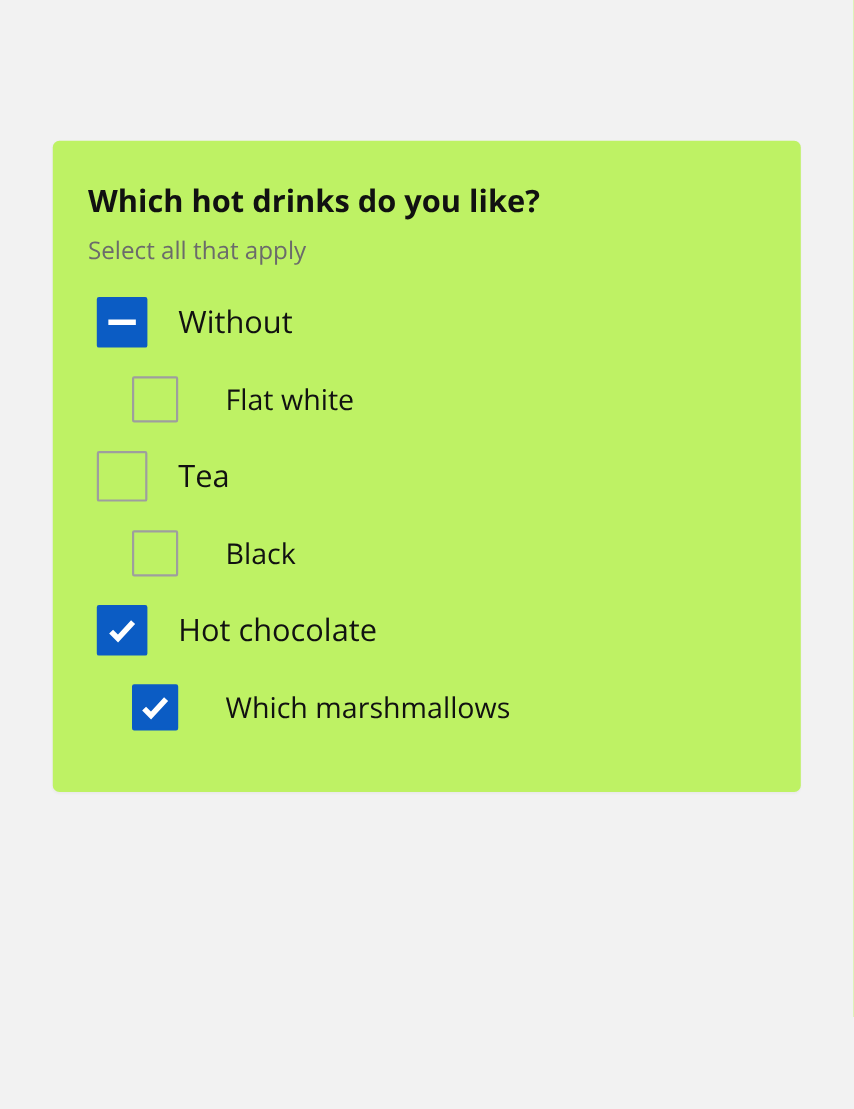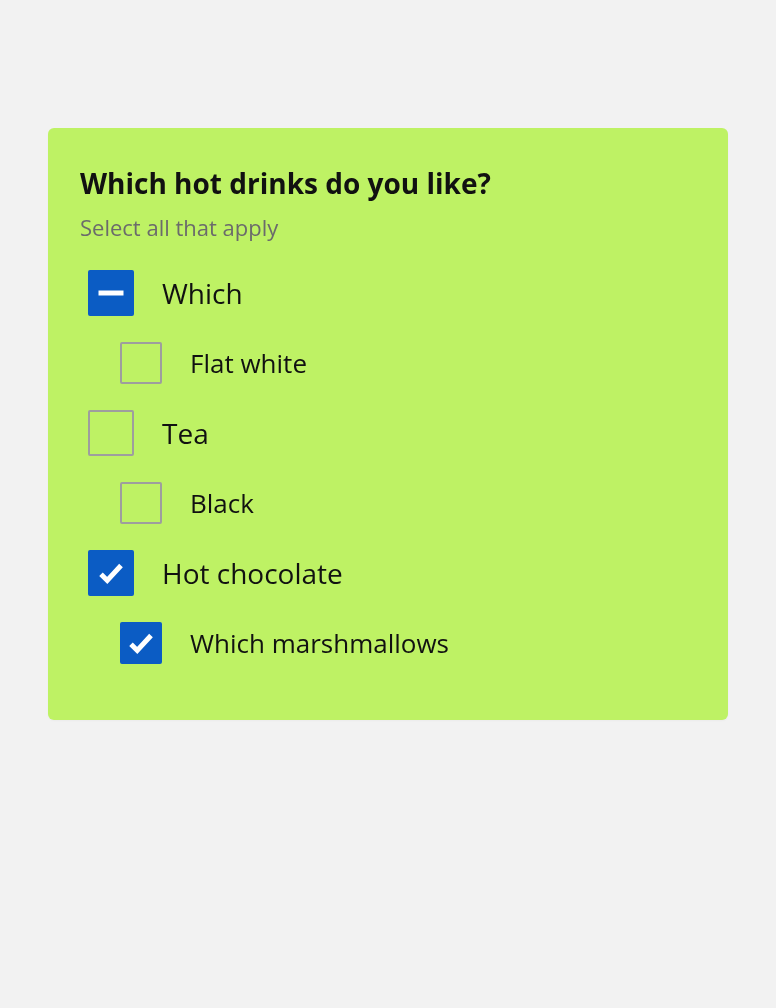--- a/index.html
+++ b/index.html
@@ -38,20 +38,21 @@
     .row {
       display: flex;
       align-items: center;
       margin-bottom: 26px;
     }
     .children .row {
       margin-bottom: 26px;
     }
     .row:last-child {
       margin-bottom: 0;
+      gap: 15px;
     }
     .children {
       margin-left: 32px;
       margin-bottom: 26px;
     }
     .group:last-child .children {
       margin-bottom: 0;
     }
     .checkbox {
       width: 46px;
@@ -100,21 +101,21 @@
   <h2 class="heading">Which hot drinks do you like?</h2>
   <div class="hint">Select all that apply</div>
 
   <div class="group">
     <div class="row">
       <div class="checkbox indeterminate">
         <svg viewBox="0 0 24 24" fill="none">
             <line x1="4" y1="12" x2="20" y2="12" stroke="#fff" stroke-width="4" stroke-linecap="square"></line>
           </svg>
       </div>
-      <span class="label">Which</span>
+      <span class="label">Without</span>
     </div>
     <div class="children">
       <div class="row">
         <div class="checkbox"></div>
         <span class="label">Flat white</span>
       </div>
     </div>
   </div>
 
   <div class="group">

